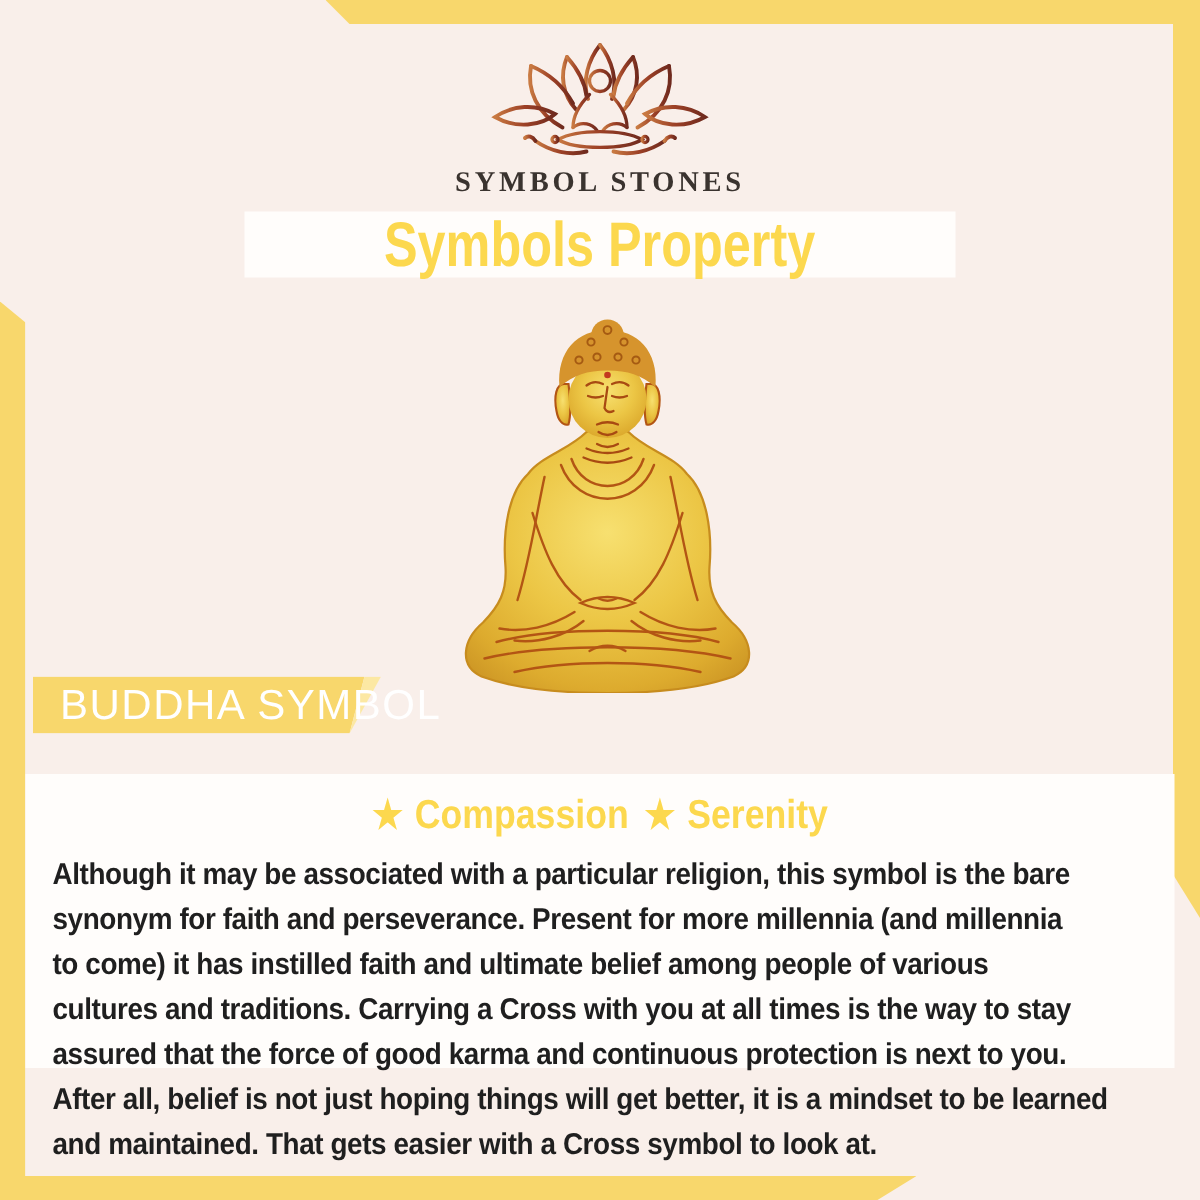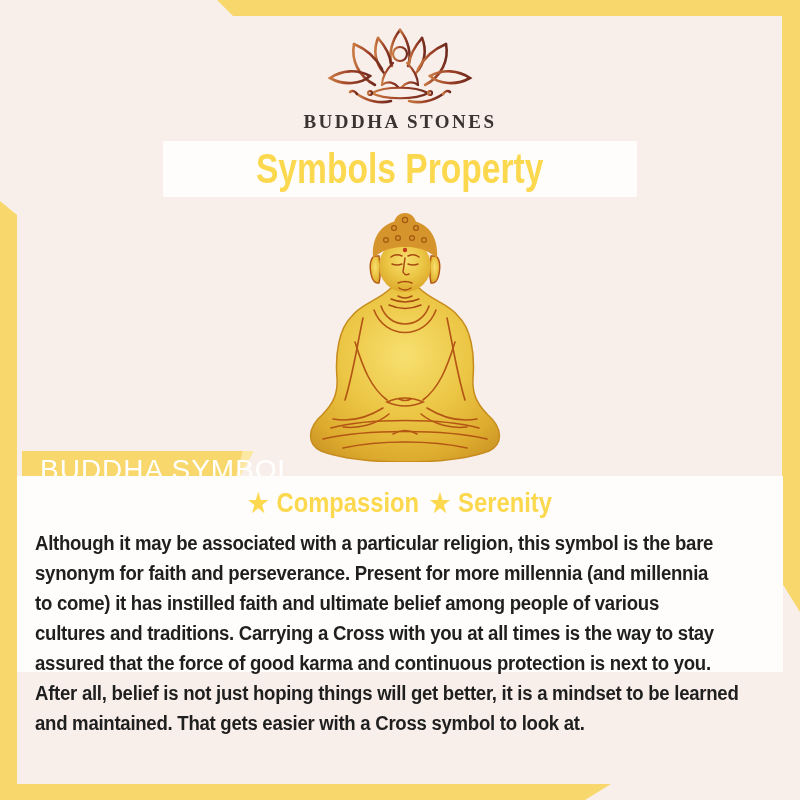--- a/index.html
+++ b/index.html
@@ -30,21 +30,21 @@
     clip-path:polygon(0 0,100% 0,585px 100%,0 100%);}
   
   .logo-wrap{position:absolute;left:325px;top:26px;width:150px;height:86px;}
   .brand-name{
     position:absolute;left:0;top:111px;width:100%;text-align:center;
     font-family:"Liberation Serif",serif;font-size:19px;font-weight:600;
     letter-spacing:2.5px;color:var(--brand_brown);
   }
   
   .heading-band{
-    position:absolute;left:163px;top:141px;width:474px;height:56px;
+    position:absolute;left:163px;top:141px;width:474px;height:44px;
     background:var(--panel_white);display:flex;align-items:center;justify-content:center;
   }
   .heading-text{
     font-size:42px;font-weight:700;color:var(--heading_yellow);
     transform:scaleX(0.8);transform-origin:center;white-space:nowrap;
     letter-spacing:0px;
   }
   
   .buddha-wrap{position:absolute;left:295px;top:206px;width:220px;height:256px;}
   
@@ -52,21 +52,21 @@
   .ribbon-main{position:absolute;inset:0;background:var(--accent_yellow);
     clip-path:polygon(0 0,221px 0,211px 100%,0 100%);}
   .ribbon-fold{position:absolute;inset:0;background:var(--pale_yellow);
     clip-path:polygon(221px 0,232px 0,211px 100%);}
   .ribbon-text{
     position:absolute;left:18px;top:0;line-height:38px;
     font-size:28px;font-weight:400;letter-spacing:1px;color:var(--ribbon_text);
     white-space:nowrap;
   }
   
-  .panel{position:absolute;left:17px;top:476px;width:766px;height:196px;
+  .panel{position:absolute;left:17px;top:516px;width:766px;height:196px;
     background:var(--panel_white);}
   .traits{
     position:absolute;left:0;top:12px;width:100%;text-align:center;
     font-size:27px;font-weight:700;color:var(--heading_yellow);
     transform:scaleX(0.88);transform-origin:center;white-space:nowrap;
   }
   .traits .star{font-size:26px;}
   .traits .star1{margin-right:9px;}
   .traits .star2{margin-left:12px;margin-right:9px;}
   .body-text{
@@ -127,21 +127,21 @@
         <path d="M82,36 C88,42 93,50 93,58"></path>
         <path d="M57,58 C63,53 70,56 73,60"></path>
         <path d="M93,58 C87,53 80,56 77,60"></path>
         <path d="M47,66 C60,59 90,59 103,66 C92,73 58,73 47,66 Z"></path>
         <circle cx="45" cy="66" r="2"></circle>
         <circle cx="105" cy="66" r="2"></circle>
       </g>
     </svg>
   </div>
 
-  <div class="brand-name">BUDDHA STONES</div>
+  <div class="brand-name">SYMBOL STONES</div>
 
   <div class="heading-band">
     <span class="heading-text">Symbols Property</span>
   </div>
 
   <div class="buddha-wrap">
     <svg width="220" height="256" viewBox="0 0 220 256" fill="none">
       <defs>
         <radialGradient id="gold" cx="50%" cy="40%" r="75%">
           <stop offset="0" stop-color="#f7e070"></stop>

